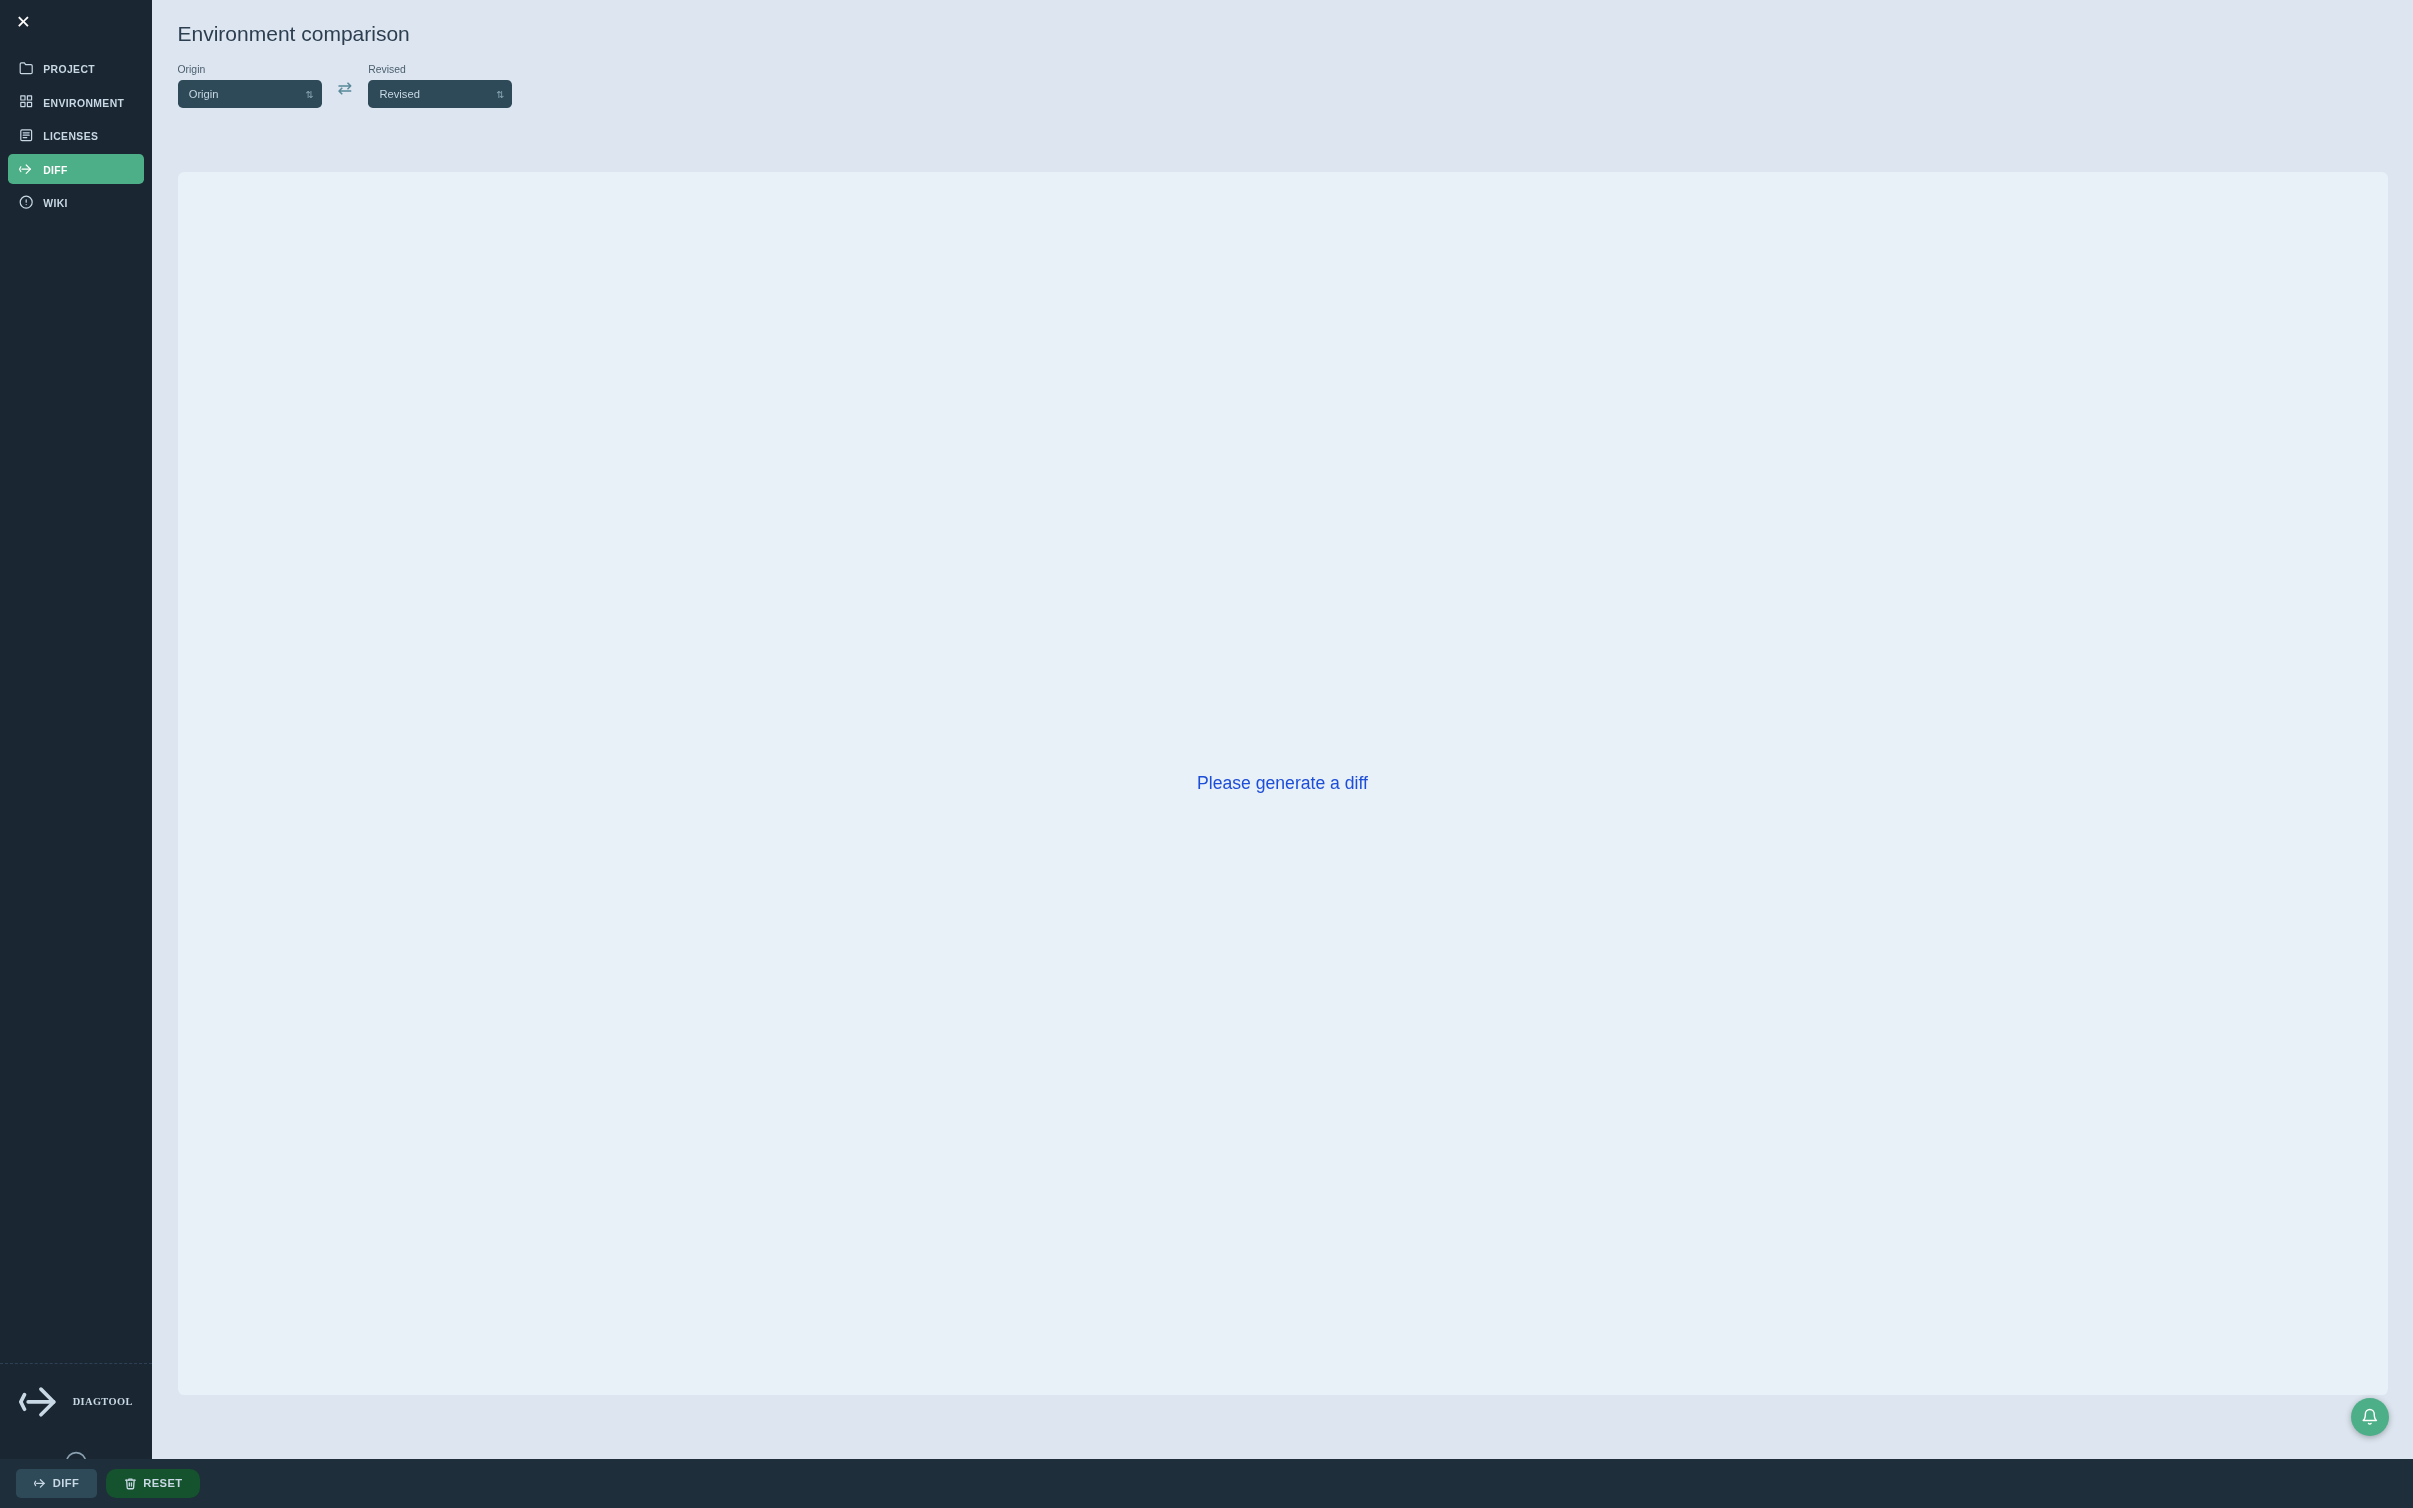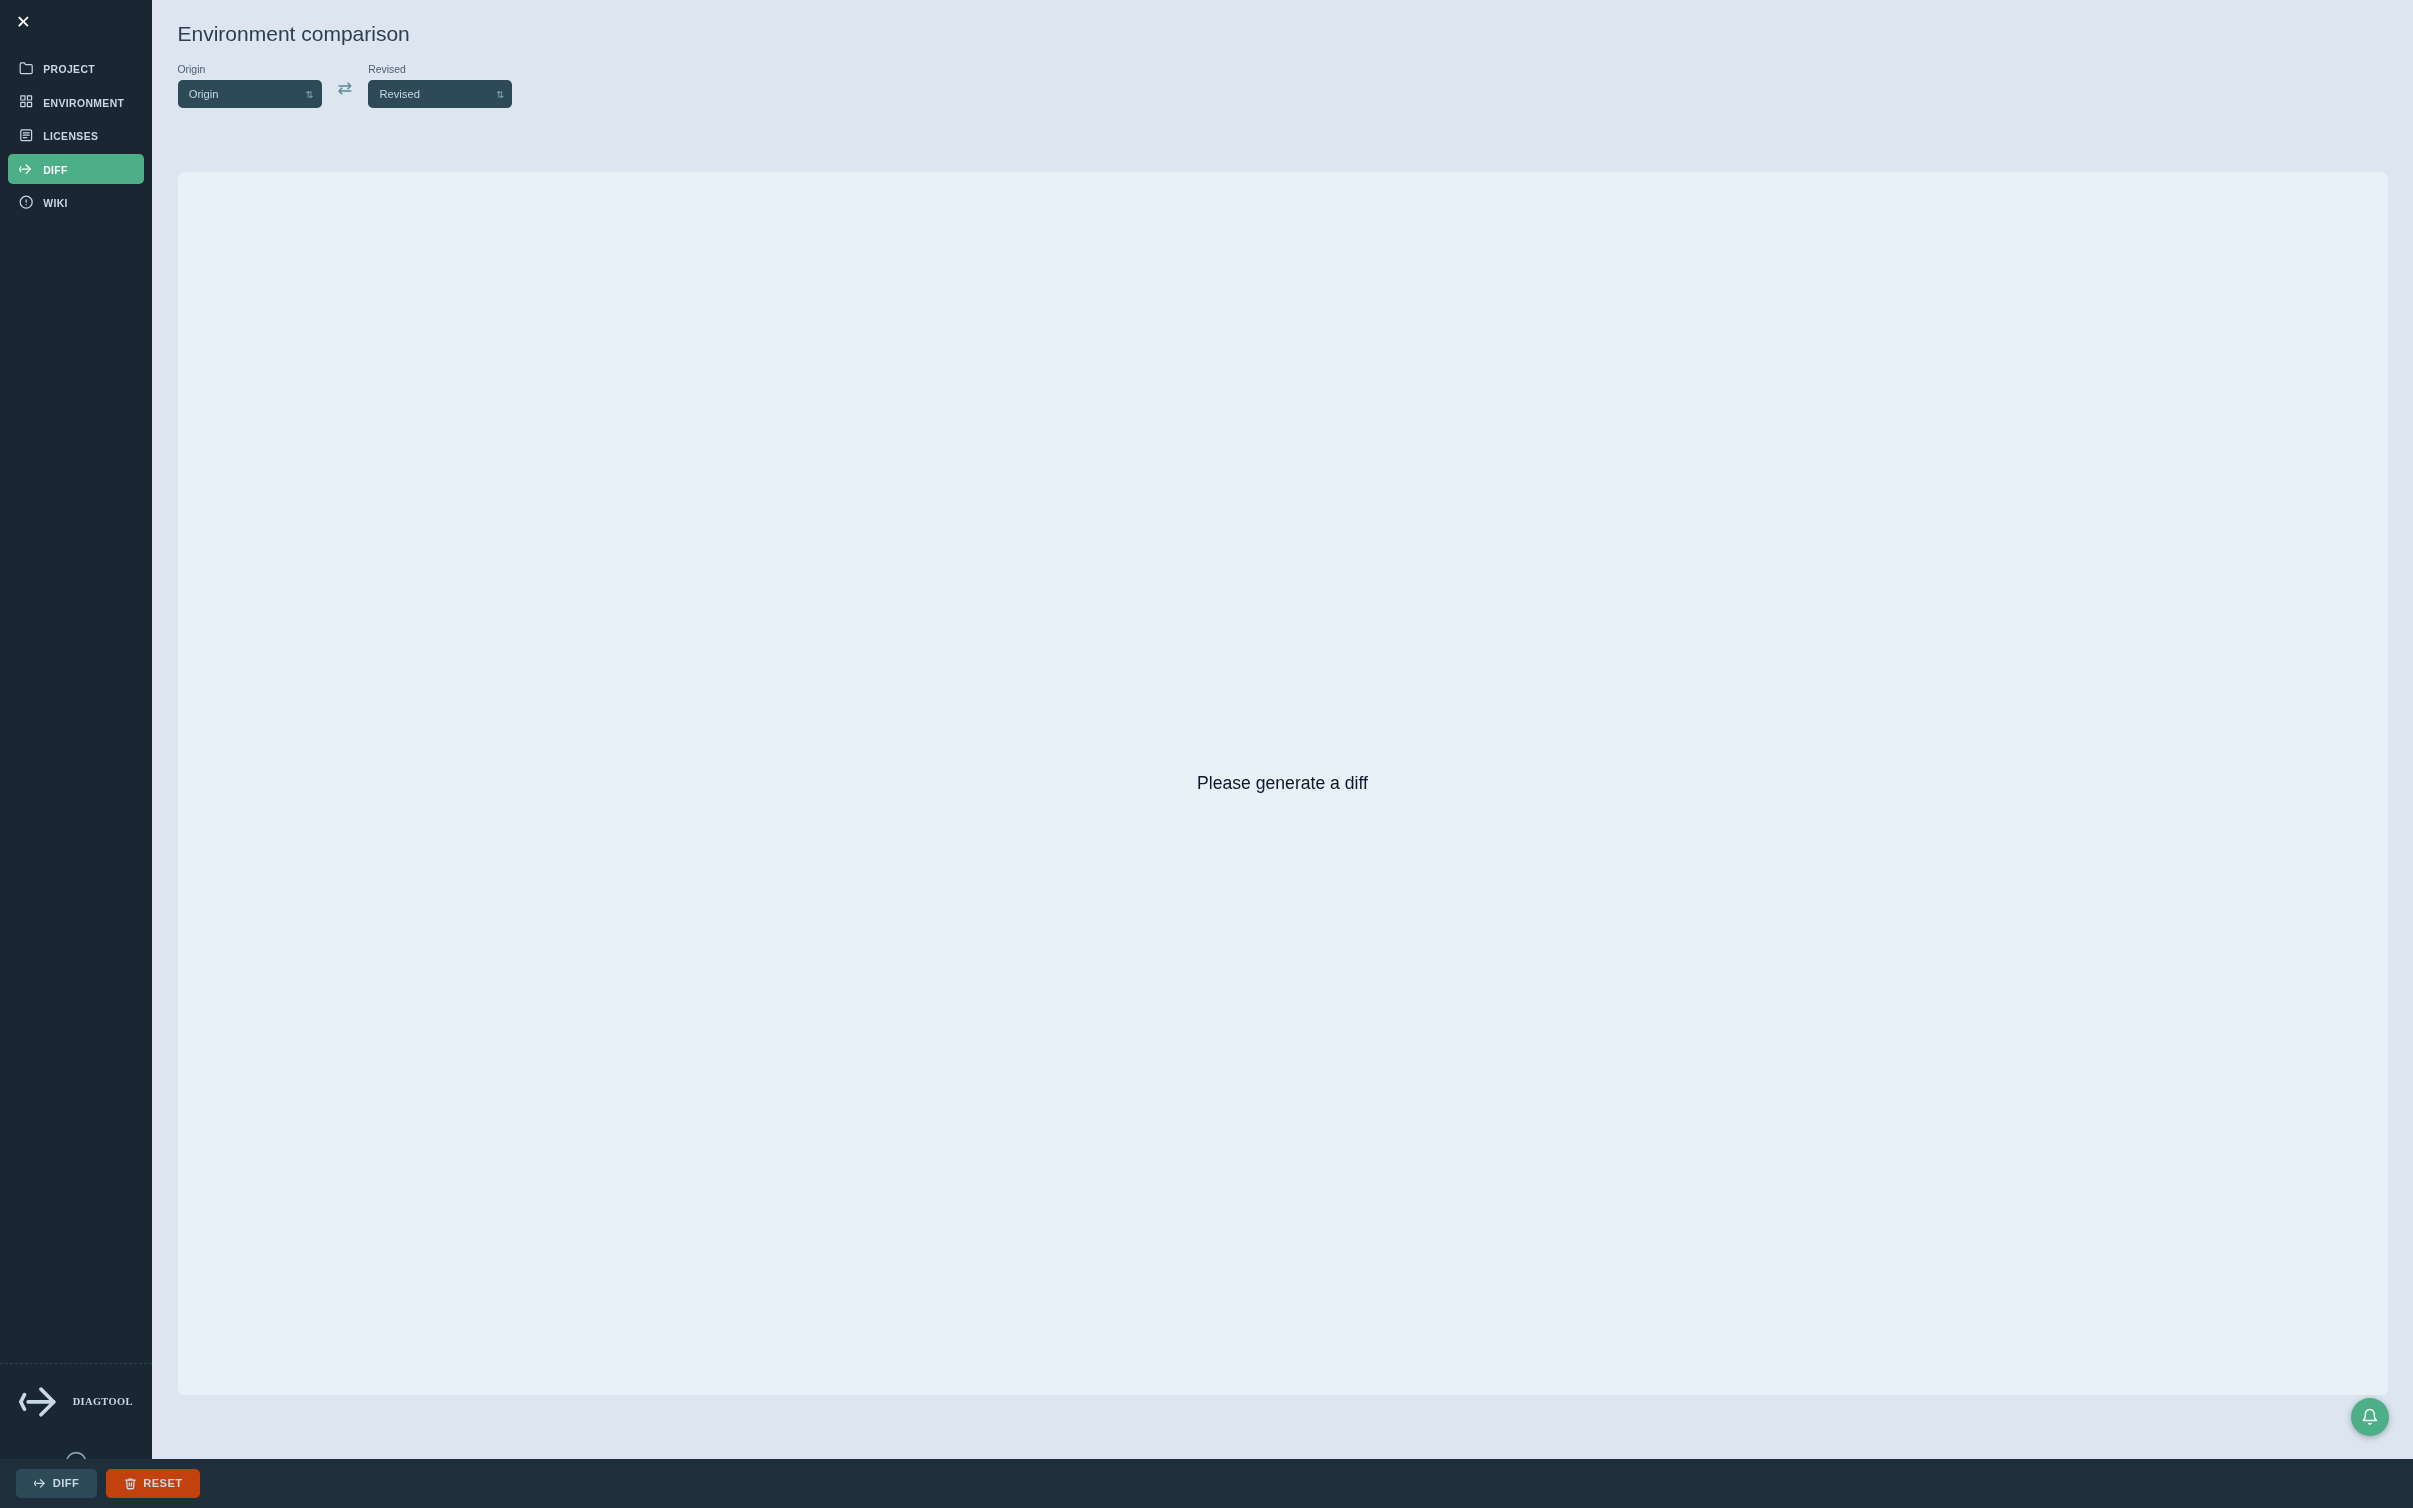--- a/index.html
+++ b/index.html
@@ -212,21 +212,21 @@
       margin: 0 25.5px 16px;
       border-radius: 6.4px;
       display: flex;
       align-items: center;
       justify-content: center;
       position: relative;
     }
 
     .diff-placeholder {
       font-size: 17.6px;
-      color: #0f172a;
+      color: #1d4ed8;
       font-weight: 400;
     }
 
     
     .bottom-bar {
       background: #1e2e3a;
       height: 49px;
       display: flex;
       align-items: center;
       padding: 0 16px;
@@ -252,22 +252,23 @@
       letter-spacing: 0.4px;
       text-transform: uppercase;
     }
 
     .btn-diff {
       background: #2e4a58;
       color: #c8d8e4;
     }
 
     .btn-reset {
-      background: #c2410c;
+      background: #14532d;
       color: #c8d8e4;
+      border-radius: 10px;
     }
 
     
     .notification-btn {
       position: fixed;
       bottom: 72px;
       right: 24px;
       width: 38px;
       height: 38px;
       border-radius: 50%;

